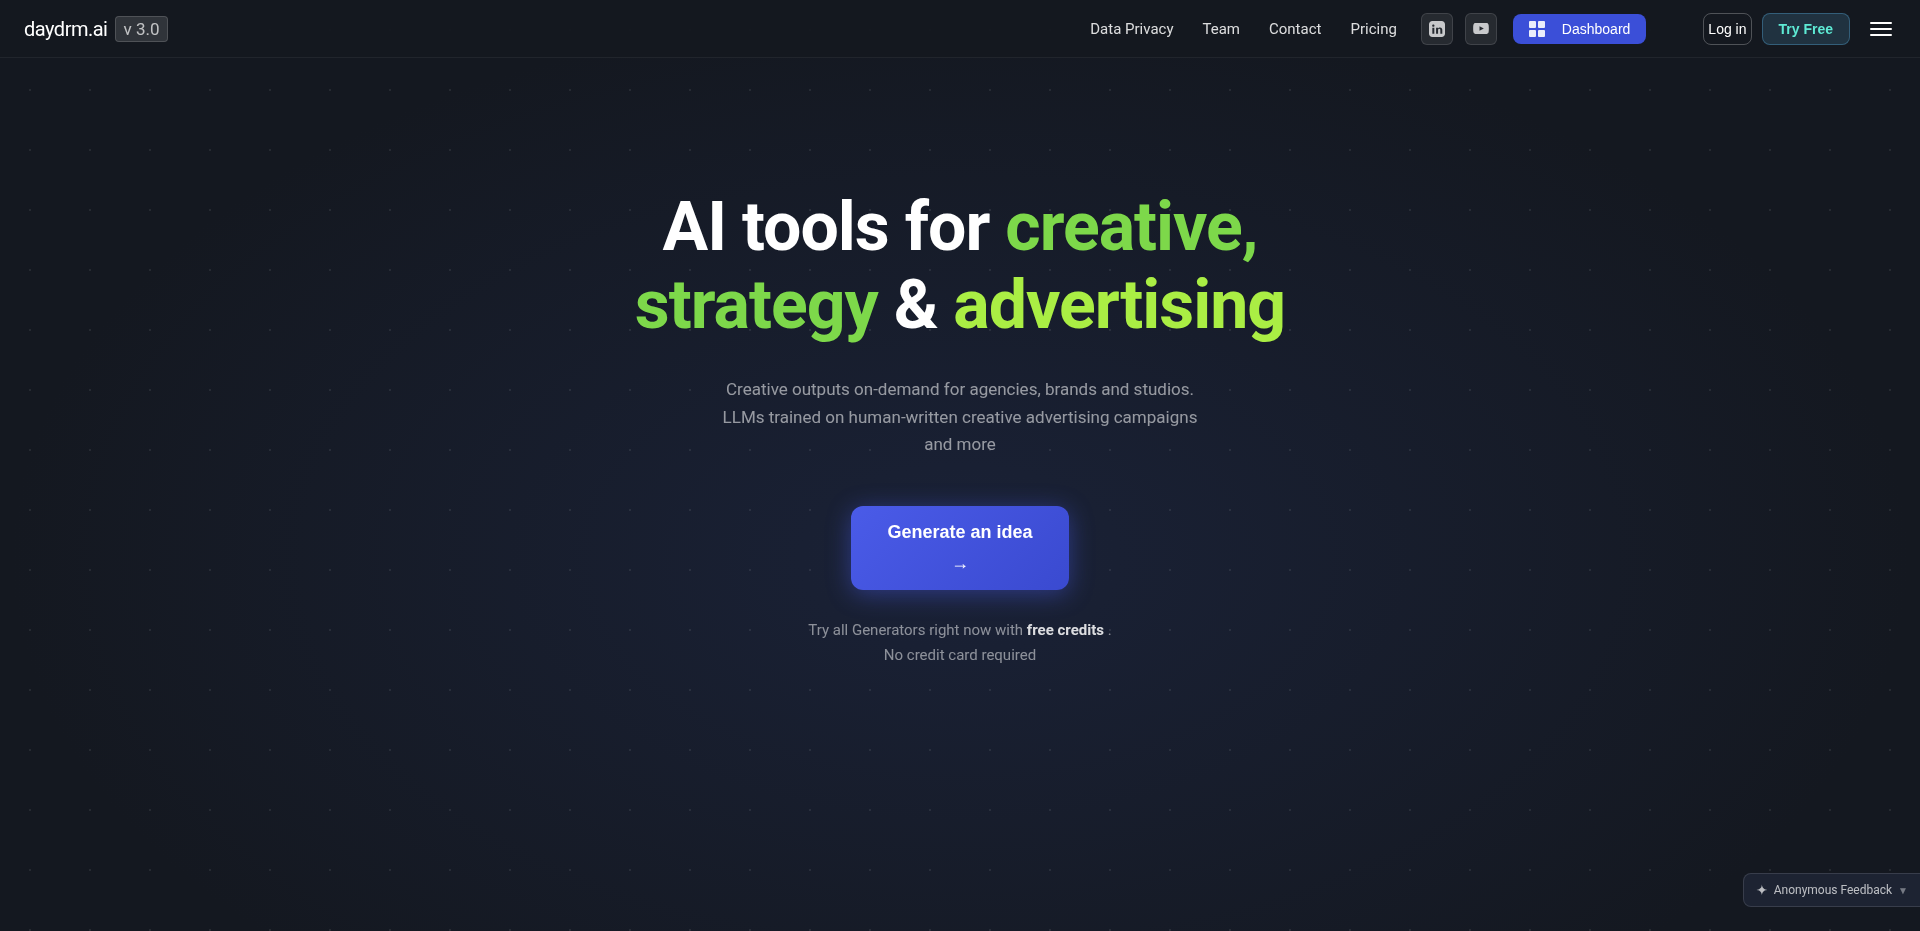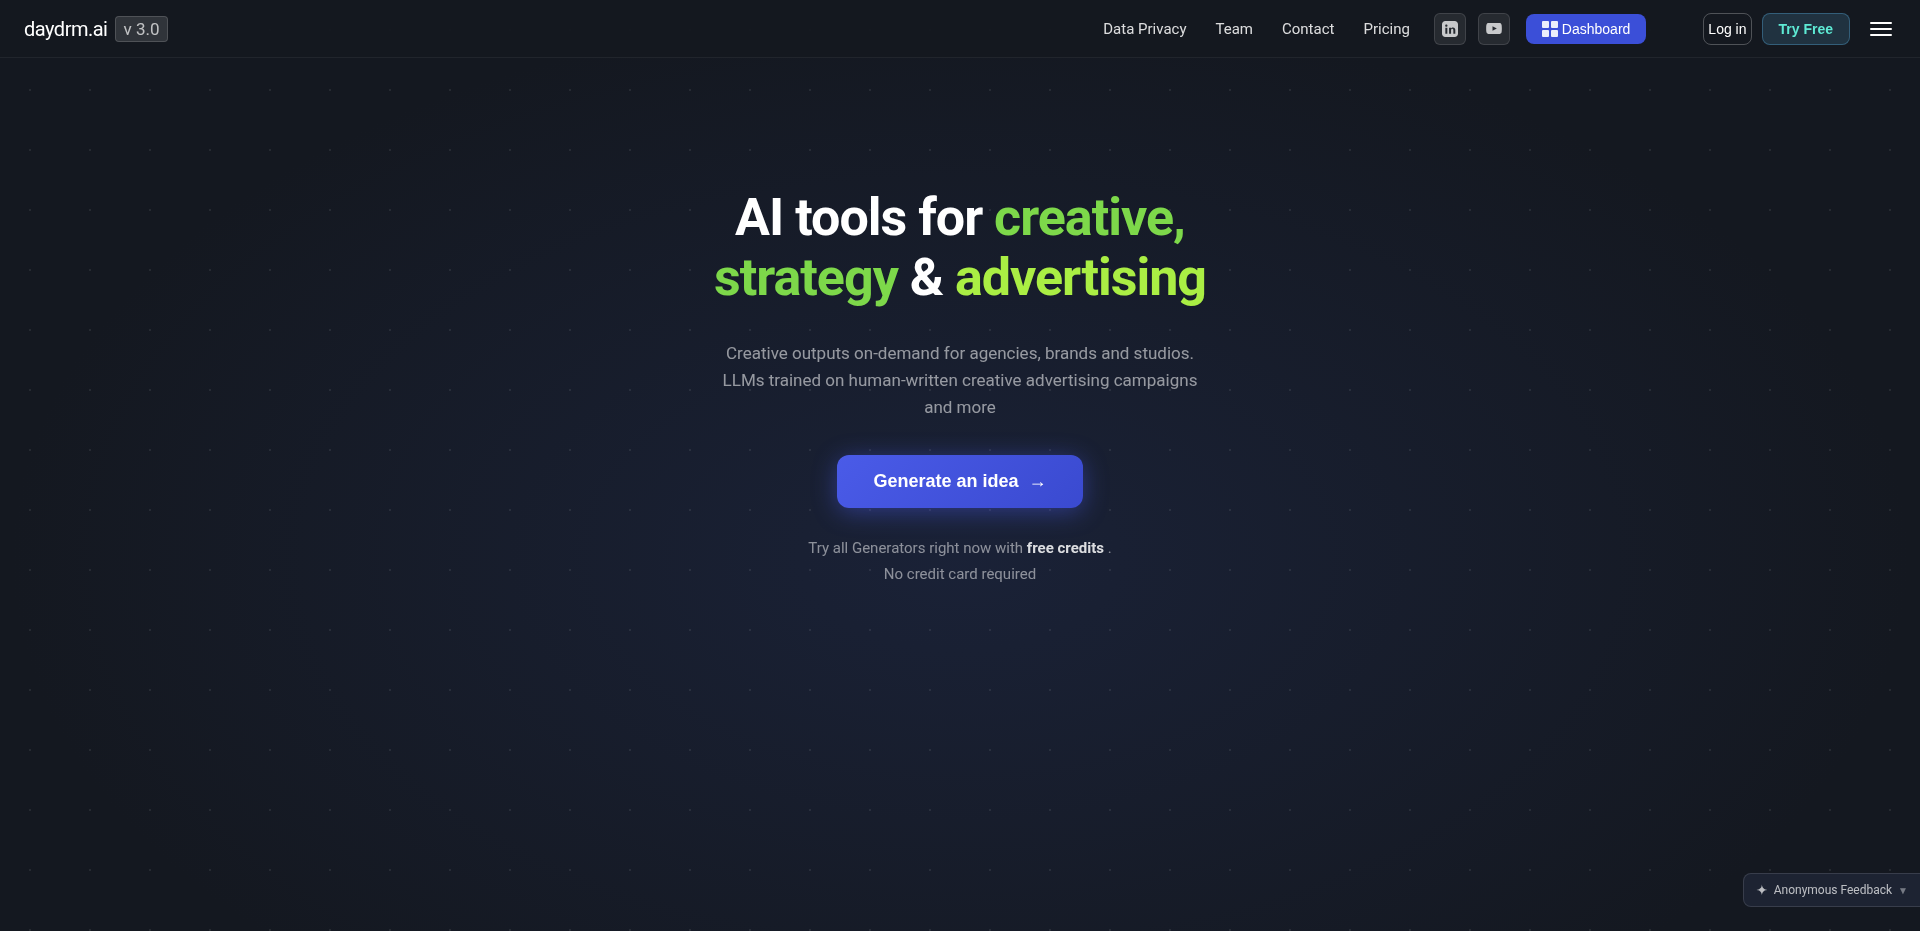--- a/index.html
+++ b/index.html
@@ -99,21 +99,21 @@
 
     .nav-actions {
       display: flex;
       align-items: center;
       gap: 10px;
     }
 
     .btn-dashboard {
       display: flex;
       align-items: center;
-      gap: 4px;
+      gap: 17px;
       background: #3b4fd8;
       color: #fff;
       border: none;
       padding: 7px 16px;
       border-radius: 8px;
       font-size: 14px;
       font-weight: 500;
       cursor: pointer;
     }
 
@@ -180,21 +180,21 @@
       z-index: 1;
       display: flex;
       flex-direction: column;
       align-items: center;
       justify-content: center;
       text-align: center;
       padding-top: 130px;
     }
 
     .hero-title {
-      font-size: 52px;
+      font-size: 68px;
       font-weight: 700;
       line-height: 1.15;
       letter-spacing: -1px;
       margin-bottom: 8px;
     }
 
     .hero-title-line1 {
       display: block;
       color: #fff;
     }
@@ -206,37 +206,38 @@
     .text-white { color: #fff; }
     .text-green { color: #7dd84a; }
     .text-lime  { color: #aaee44; }
 
     .hero-subtitle {
       max-width: 500px;
       font-size: 17px;
       color: rgba(255,255,255,0.55);
       line-height: 1.6;
       margin-top: 24px;
-      margin-bottom: 34px;
+      margin-bottom: 48px;
     }
 
     .btn-generate {
       display: inline-flex;
       align-items: center;
       gap: 10px;
       background: linear-gradient(135deg, #4a5be8 0%, #3a4ad0 100%);
       color: #fff;
       border: none;
       padding: 16px 36px;
       border-radius: 12px;
       font-size: 18px;
       font-weight: 600;
       cursor: pointer;
       box-shadow: 0 4px 24px rgba(74, 91, 232, 0.45);
       margin-bottom: 28px;
+      flex-direction: column;
     }
 
     .arrow-icon {
       font-size: 18px;
     }
 
     .hero-subtext {
       font-size: 15px;
       color: rgba(255,255,255,0.5);
       line-height: 1.7;

